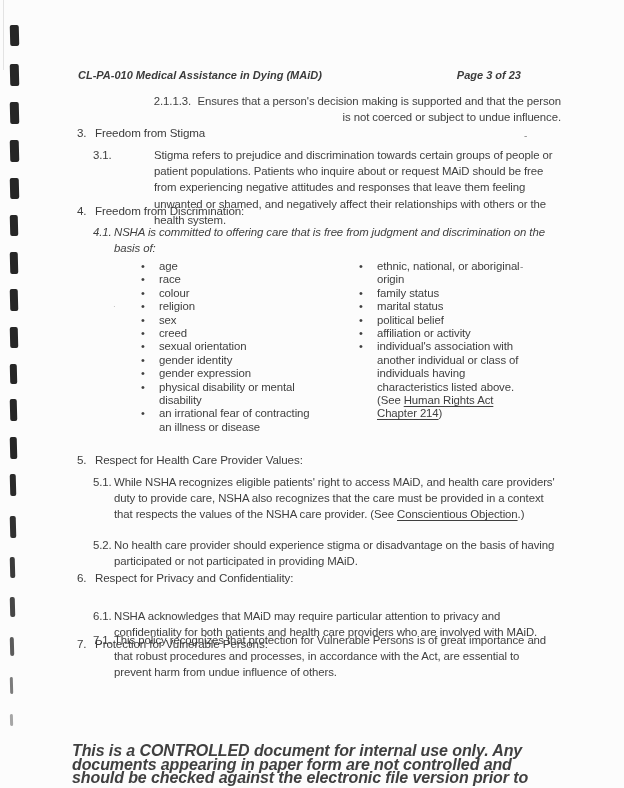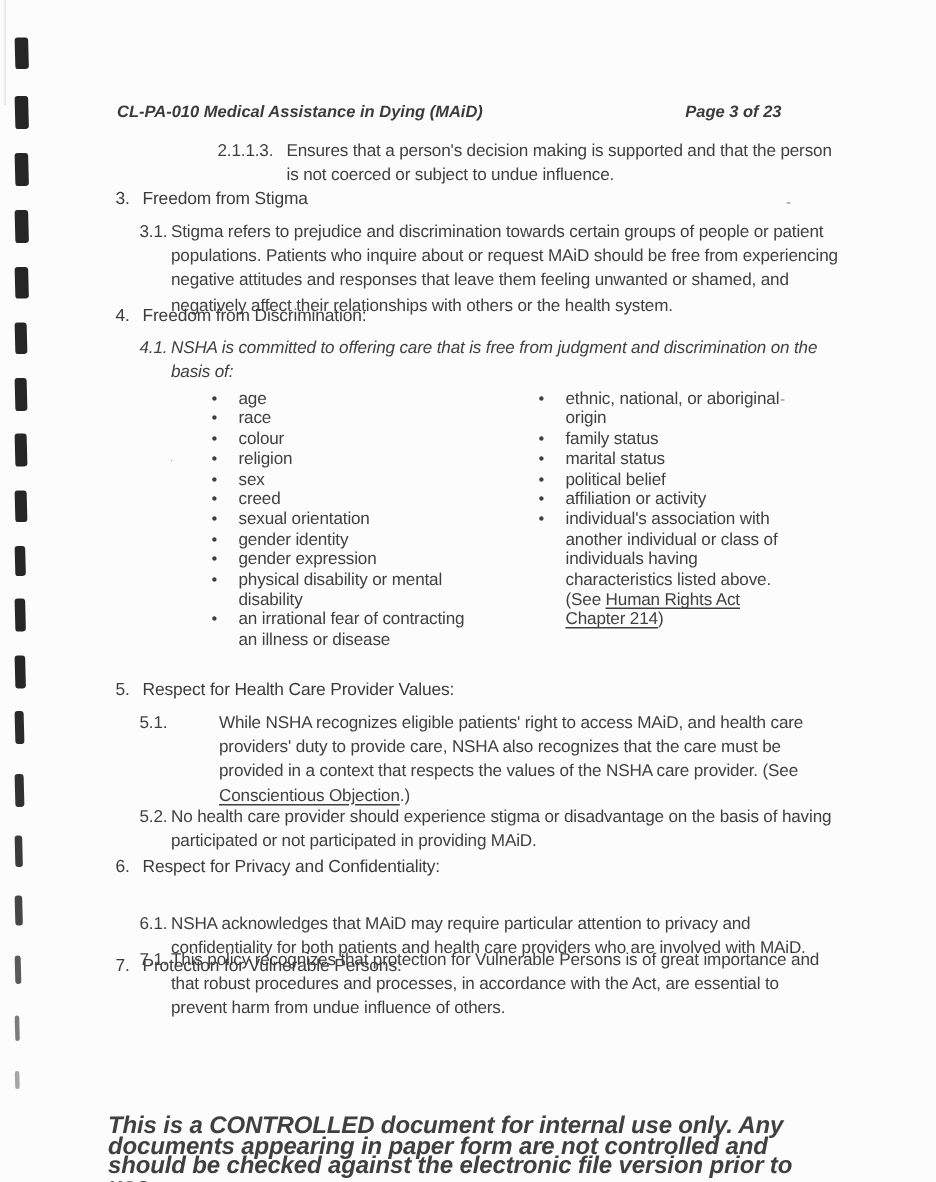--- a/index.html
+++ b/index.html
@@ -18,29 +18,29 @@
   
   .hdr{
     position:absolute;left:78px;top:69px;width:443px;
     display:flex;justify-content:space-between;
     font-style:italic;font-weight:bold;font-size:11px;color:#3b3b3b;
   }
   
   .numblock{position:absolute;display:flex;font-size:11.4px;line-height:16.2px;letter-spacing:-0.1px;}
   .numblock .num{flex:0 0 auto;}
   .numblock .txt{flex:1 1 auto;}
-  .clause{left:145px;top:93px;width:416px;}
+  .clause{left:145px;top:93px;width:416px;text-align:right;}
   .clause .num{width:46px;}
   .sechead{position:absolute;left:77px;display:flex;font-size:11.6px;line-height:14px;letter-spacing:-0.1px;color:#3c3c3c;}
   .sechead .num{width:18px;}
   .subitem{left:93px;width:466px;}
   .subitem .num{width:21px;}
-  .h3{top:126px;} .p31{top:147px;}
+  .h3{top:126px;} .p31{top:147px;gap:40px;}
   .h4{top:204px;} .p41{top:224px;font-style:italic;}
-  .h5{top:453px;} .p51{top:474px;gap:32px;} .p52{top:537px;}
+  .h5{top:453px;} .p51{top:474px;} .p52{top:537px;}
   .h6{top:571px;} .p61{top:592px;margin-top:16px;}
   .h7{top:637px;} .p71{top:632px;}
   
   .bullets{position:absolute;left:128px;top:260px;width:430px;font-size:11.4px;line-height:13.4px;letter-spacing:-0.1px;}
   .bullets ul{list-style:none;margin:0;padding:0;position:absolute;top:0;}
   .bullets ul.leftcol{left:12px;width:172px;}
   .bullets ul.rightcol{left:230px;width:168px;}
   .bullets li{position:relative;padding-left:19px;margin:0;}
   .bullets li::before{content:"\2022";position:absolute;left:1px;top:0;font-size:11px;color:#3f3f3f;}
   .reflink{text-decoration:underline;text-underline-offset:1.5px;color:#3f3f3f;cursor:pointer;}

